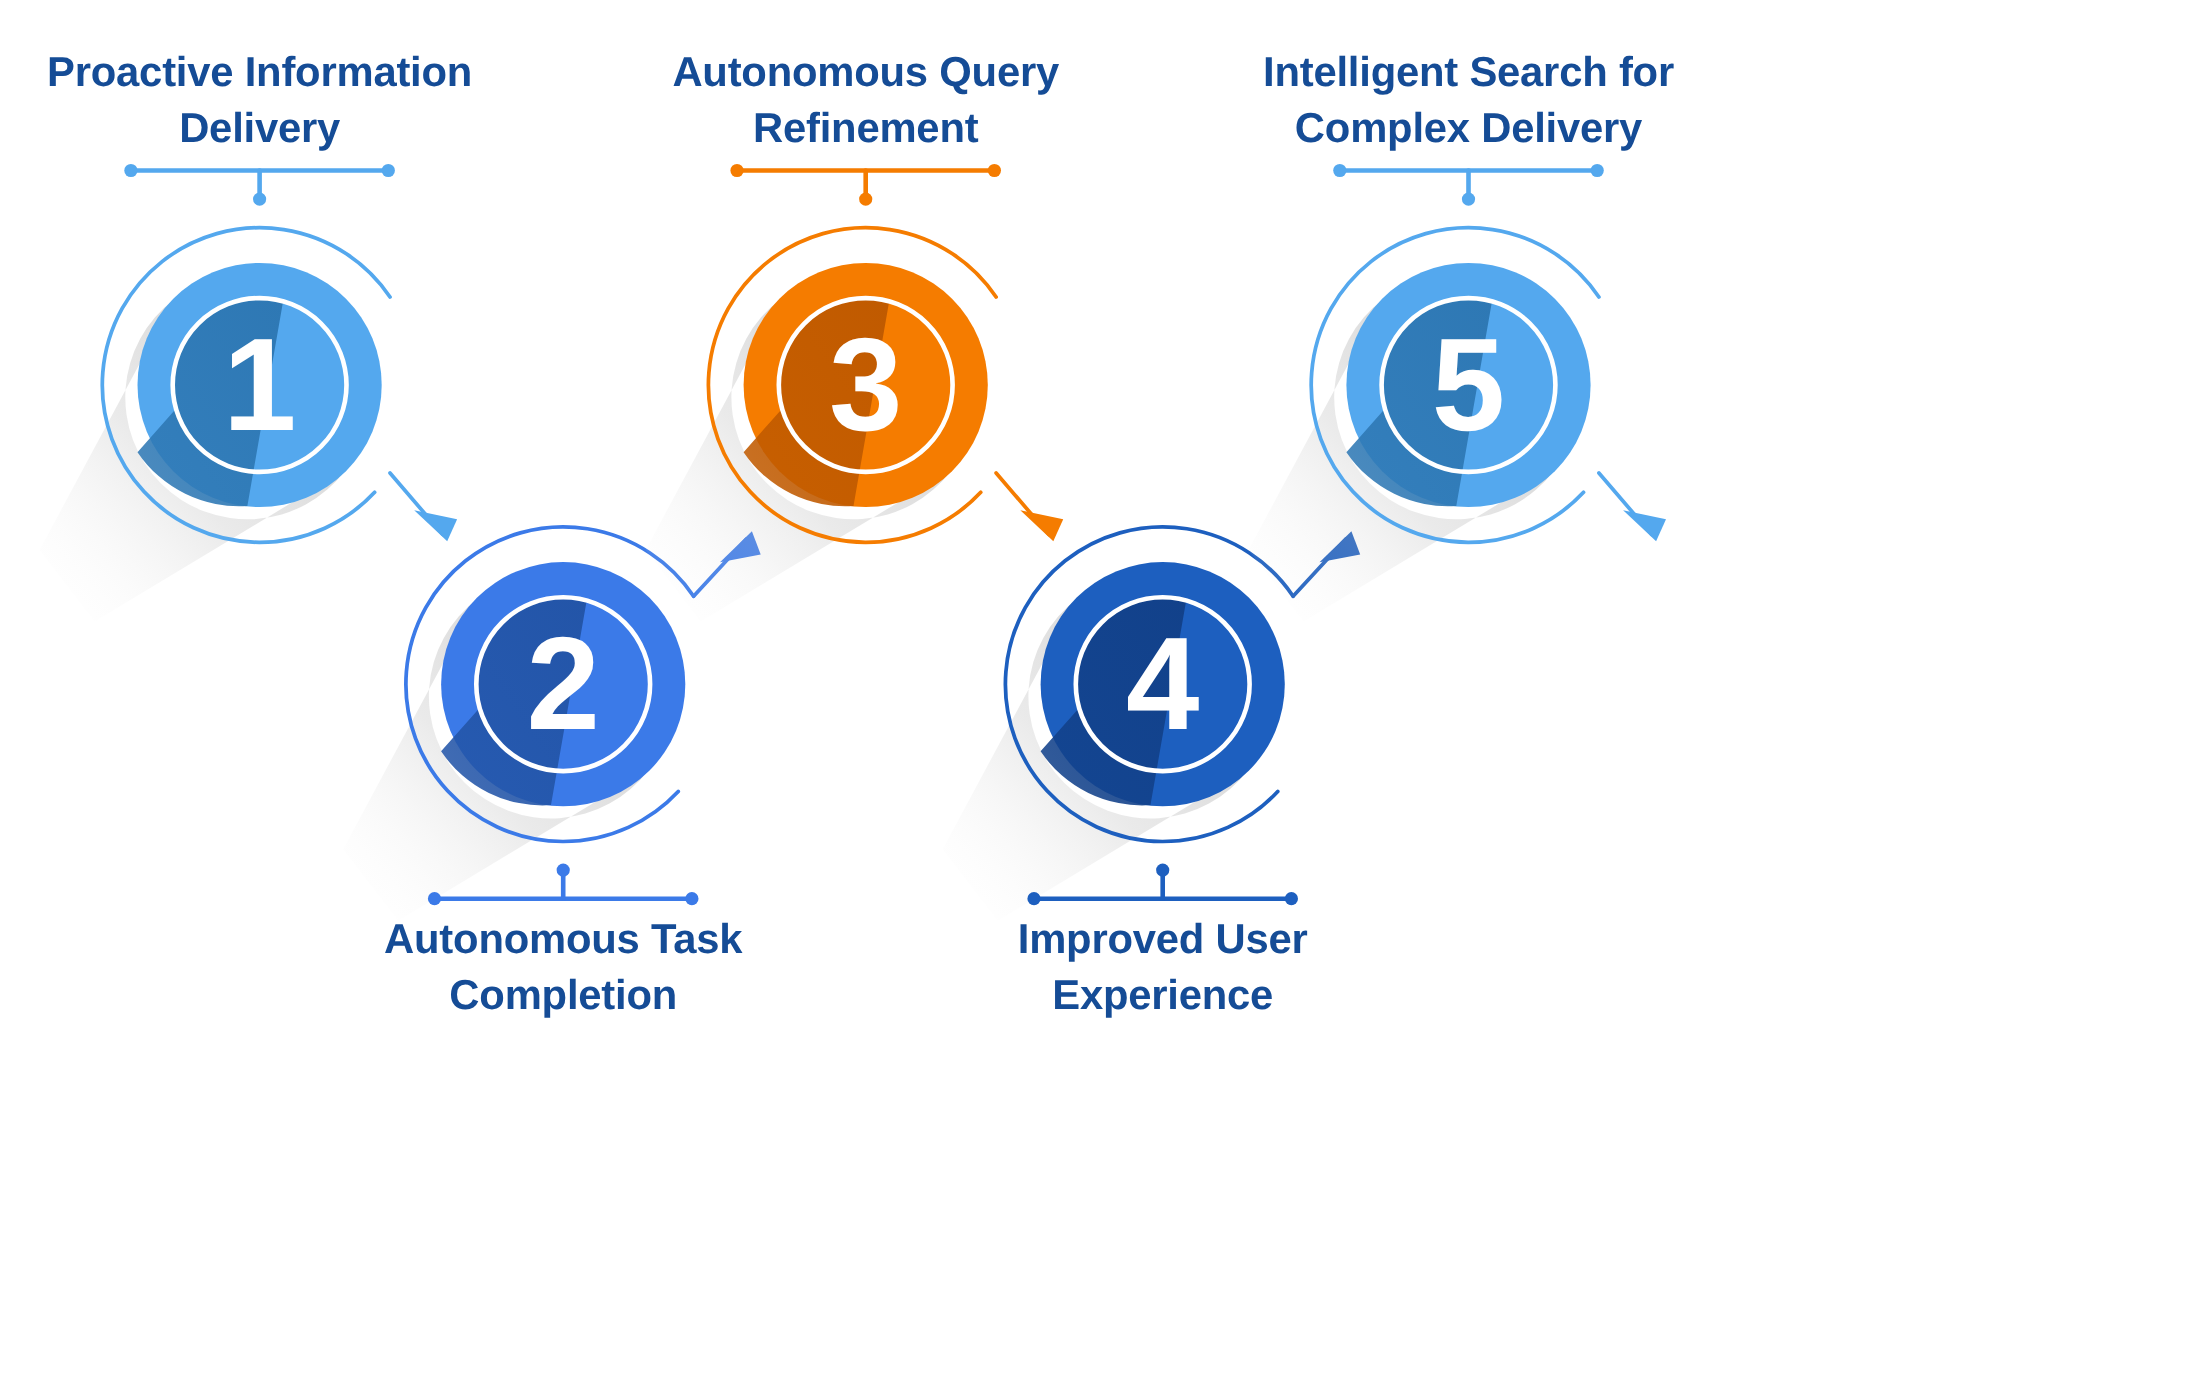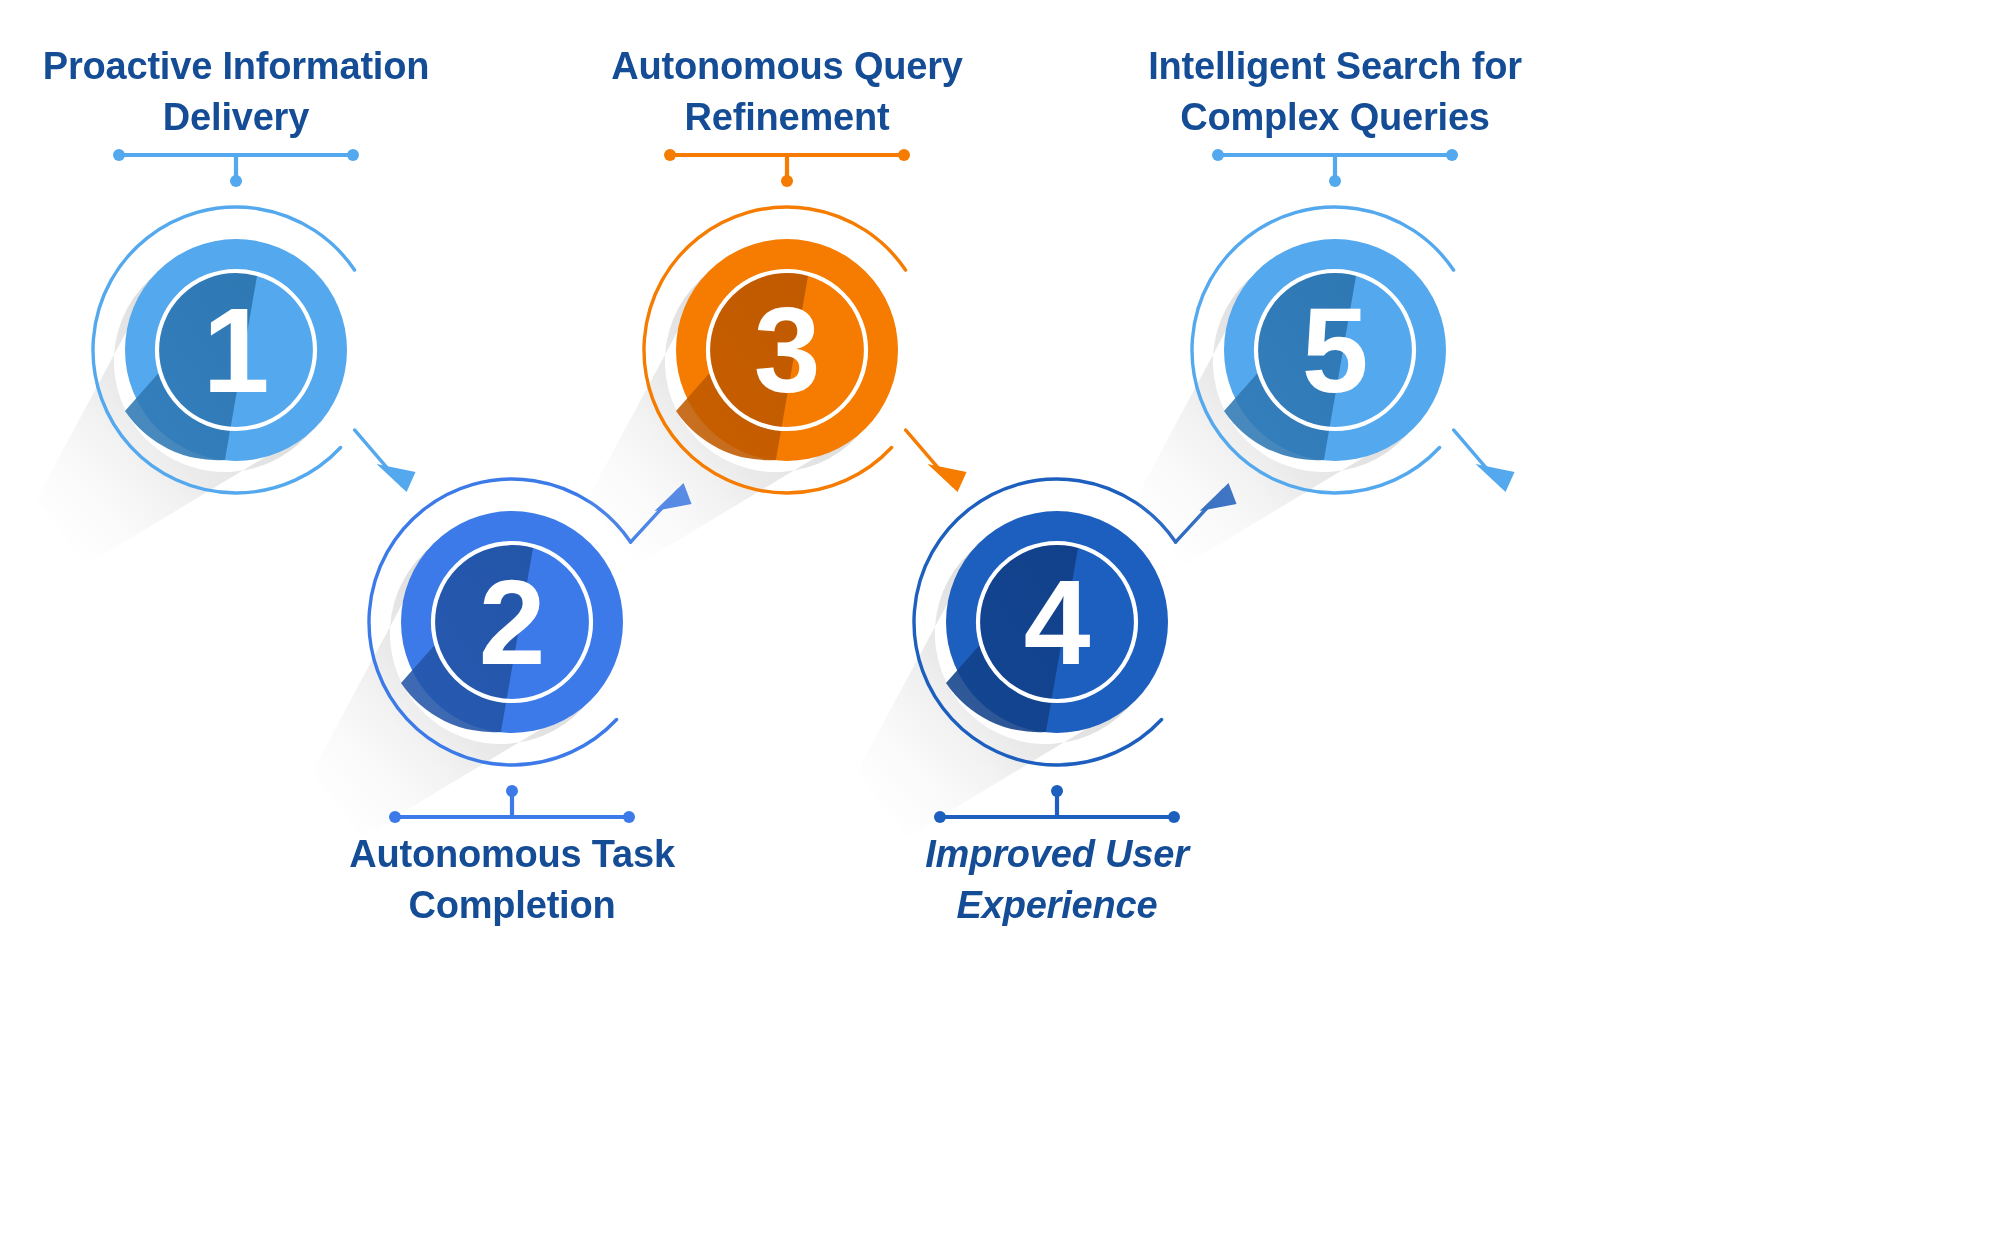--- a/index.html
+++ b/index.html
@@ -220,21 +220,21 @@
       </div>
       <div class="conn" style="top: 161px;">
         <svg viewBox="0 0 250 42" width="250" height="42">
           <line x1="8" y1="34" x2="242" y2="34" stroke="#1D5FBF" stroke-width="4.2" stroke-linecap="round"></line>
           <line x1="125" y1="34" x2="125" y2="8" stroke="#1D5FBF" stroke-width="4.2" stroke-linecap="round"></line>
           <circle cx="8" cy="34" r="6" fill="#1D5FBF"></circle>
           <circle cx="242" cy="34" r="6" fill="#1D5FBF"></circle>
           <circle cx="125" cy="8" r="6" fill="#1D5FBF"></circle>
         </svg>
       </div>
-      <div class="title bottom" style="top: 207px; font-style: italic;">Improved User
+      <div class="title bottom" style="top: 207px;">Improved User
 Experience</div>
     </div>
     <div class="step" style="left: 1335px; top: 350px;">
       <div class="circ">
         <svg viewBox="0 0 340 340" width="340" height="340">
           <defs>
             <linearGradient id="sh4" x1="1" y1="0" x2="0" y2="1">
               <stop offset="0" stop-color="#9a9a9a" stop-opacity="0.55"></stop>
               <stop offset="0.55" stop-color="#b9b9b9" stop-opacity="0.30"></stop>
               <stop offset="1" stop-color="#ffffff" stop-opacity="0"></stop>
@@ -264,15 +264,15 @@
       <div class="conn" style="bottom: 161px;">
         <svg viewBox="0 0 250 42" width="250" height="42">
           <line x1="8" y1="8" x2="242" y2="8" stroke="#54A8EE" stroke-width="4.2" stroke-linecap="round"></line>
           <line x1="125" y1="8" x2="125" y2="34" stroke="#54A8EE" stroke-width="4.2" stroke-linecap="round"></line>
           <circle cx="8" cy="8" r="6" fill="#54A8EE"></circle>
           <circle cx="242" cy="8" r="6" fill="#54A8EE"></circle>
           <circle cx="125" cy="34" r="6" fill="#54A8EE"></circle>
         </svg>
       </div>
       <div class="title top" style="bottom: 207px;">Intelligent Search for
-Complex Queries</div>
+Complex Delivery</div>
     </div>
   </div>
 
 </body></html>

